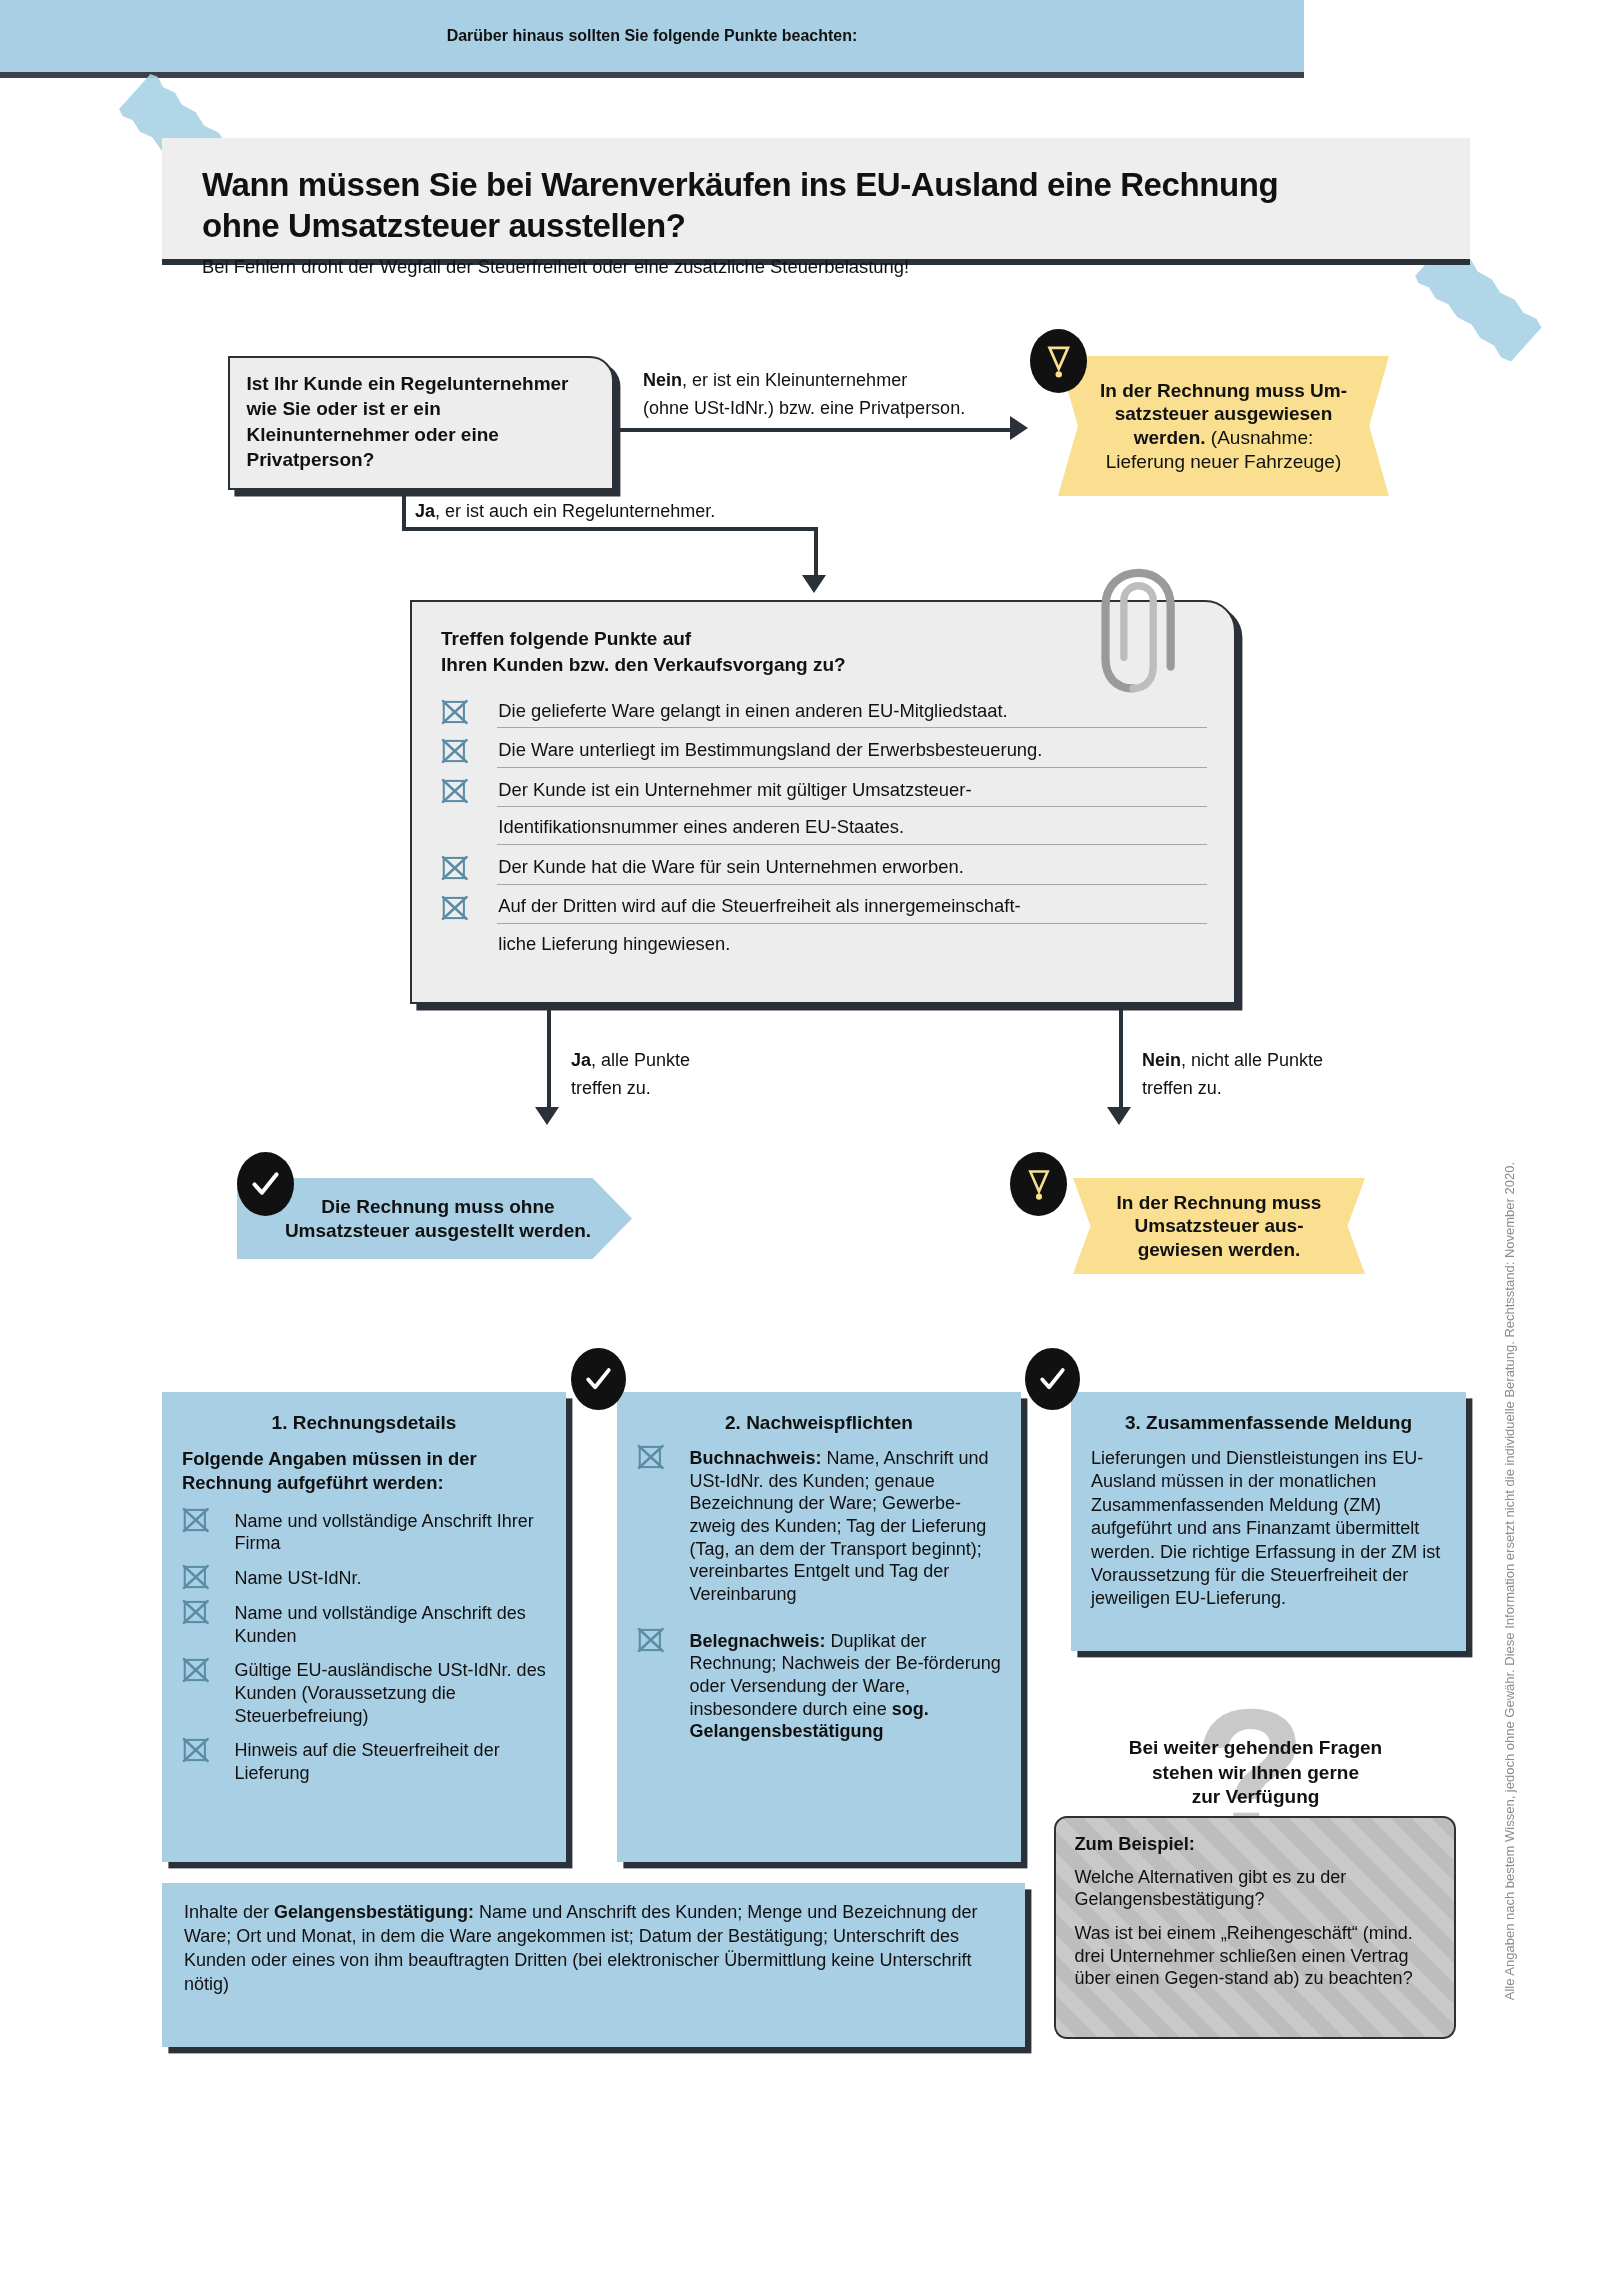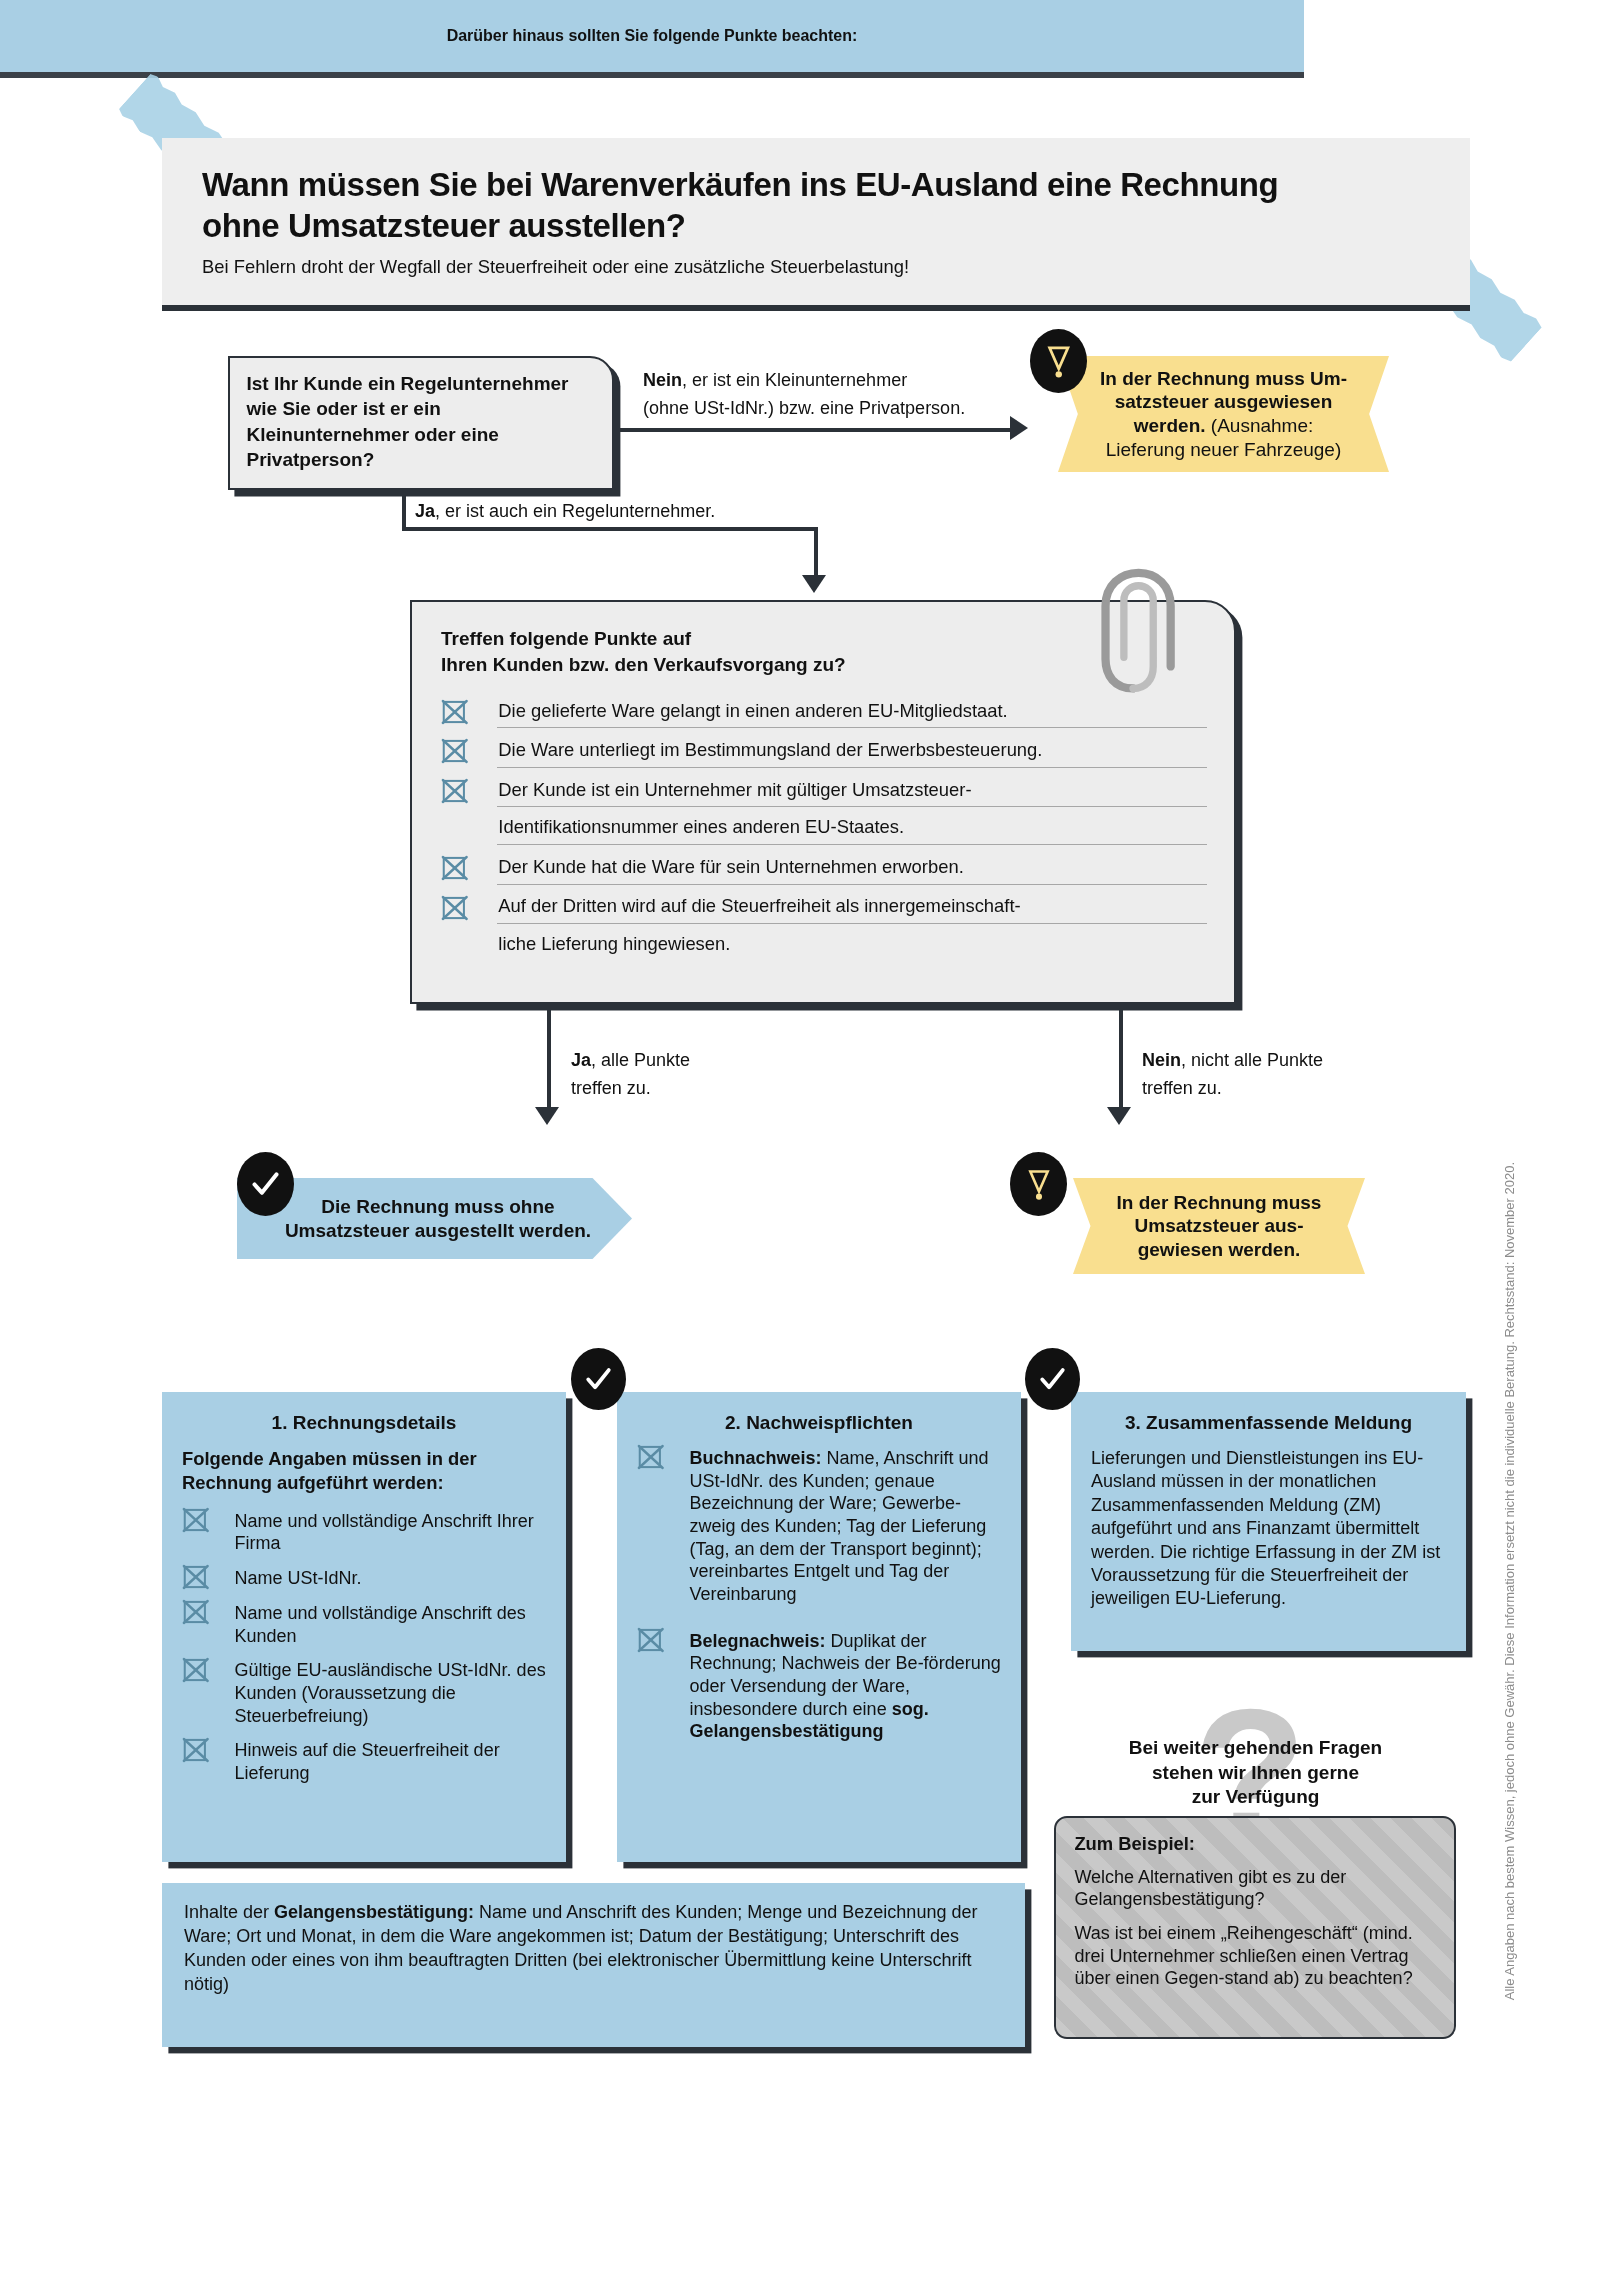--- a/index.html
+++ b/index.html
@@ -15,21 +15,21 @@
   .tape{
     position:absolute;background:#a9d2e6;opacity:.9;
   }
   .tape-left{left:118px;top:108px;width:129px;height:53px;transform:rotate(42deg);
     clip-path:polygon(0 6%,6% 0,14% 8%,24% 1%,34% 9%,46% 2%,58% 10%,70% 2%,82% 9%,92% 1%,100% 7%,100% 93%,92% 100%,82% 92%,70% 99%,58% 91%,46% 99%,34% 92%,24% 100%,14% 93%,6% 100%,0 94%);}
   .tape-right{left:1414px;top:275px;width:129px;height:53px;transform:rotate(42deg);
     clip-path:polygon(0 6%,6% 0,14% 8%,24% 1%,34% 9%,46% 2%,58% 10%,70% 2%,82% 9%,92% 1%,100% 7%,100% 93%,92% 100%,82% 92%,70% 99%,58% 91%,46% 99%,34% 92%,24% 100%,14% 93%,6% 100%,0 94%);}
 
   
   #header{
-    left:162px;top:138px;width:1308px;height:173px;
+    left:162px;top:138px;width:1308px;height:127px;
     background:#eeeeee;border-bottom:6.4px solid #2b3138;
     box-sizing:border-box;padding:26px 37px 17px 40px;
   }
   #header h1{
     margin:0;font-size:33px;line-height:1.25;font-weight:bold;letter-spacing:-0.4px;
   }
   #header .sub{margin-top:9.2px;font-size:18.4px;}
 
   
   .shadowbox{box-shadow:6.4px 6.4px 0 #2b3138;}
@@ -162,21 +162,21 @@
 </div>
 
 <div class="abs vline" style="left:402px;top:490px;height:40px;"></div>
 <div class="abs hline" style="left:402px;top:527px;width:415px;"></div>
 <div class="abs vline" style="left:814px;top:527px;height:51px;"></div>
 <div class="abs arrowD" style="left:802px;top:575px;"></div>
 <div class="abs edgelbl" style="left:415px;top:498px;">
   <b>Ja</b><span>, er ist auch ein Regelunternehmer.</span>
 </div>
 
-<div class="ribbon rib-yellow clipRibbon rib-shadow" style="left:1058px;top:356px;width:331px;height:116px;font-size:19px;">
+<div class="ribbon rib-yellow clipRibbon rib-shadow" style="left:1058px;top:356px;width:331px;height:140px;font-size:19px;">
   <div style="padding:0 24px;">
     <span>In der Rechnung muss Um-</span><br>
     <span>satzsteuer ausgewiesen</span><br>
     <span>werden.</span><span style="font-weight:normal"> (Ausnahme:</span><br>
     <span style="font-weight:normal">Lieferung neuer Fahrzeuge)</span>
   </div>
 </div>
 <div class="badge" style="left:1030px;top:329px;width:57px;height:64px;">
   <svg width="27.5" height="37" viewBox="0 0 30 40">
     <polygon points="5,5 25,5 15,28" fill="none" stroke="#f9df8f" stroke-width="3"></polygon>

